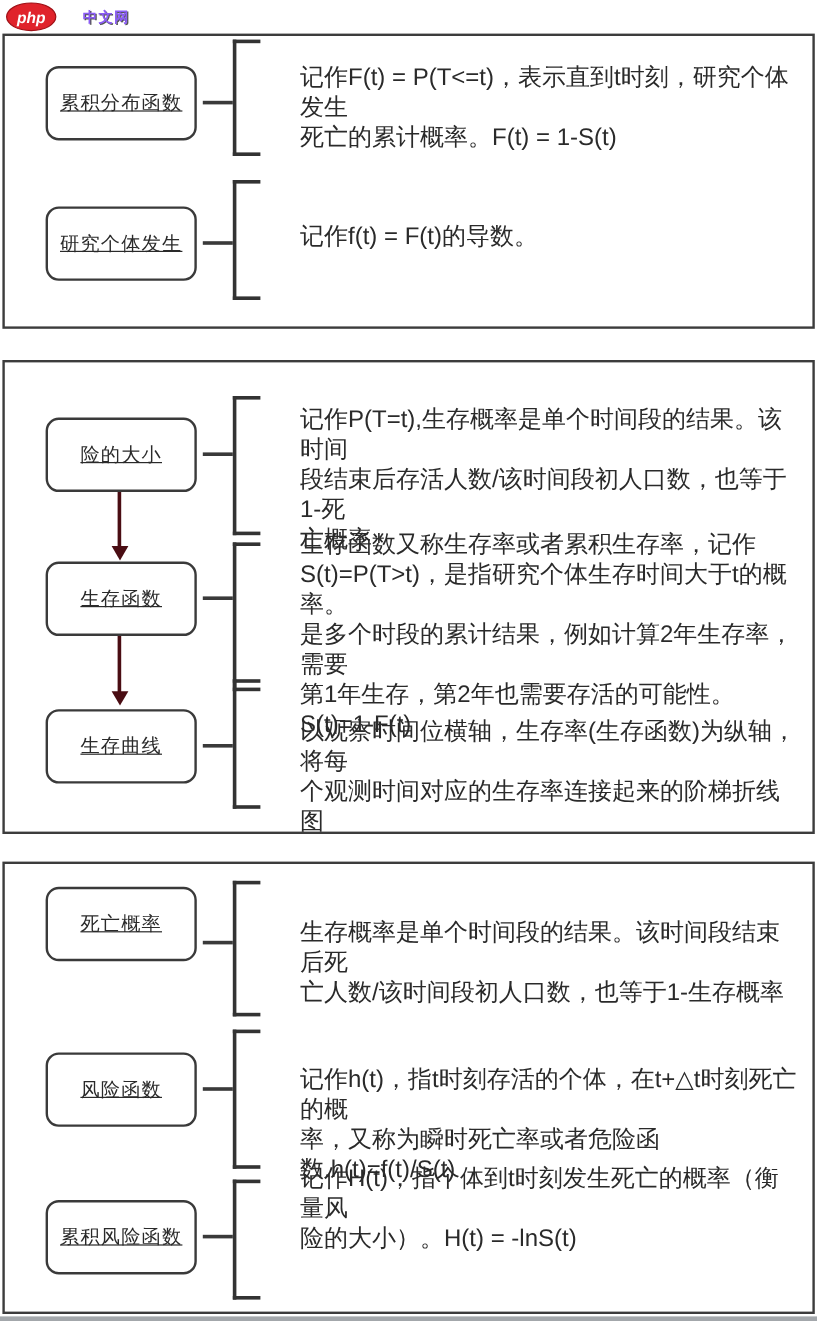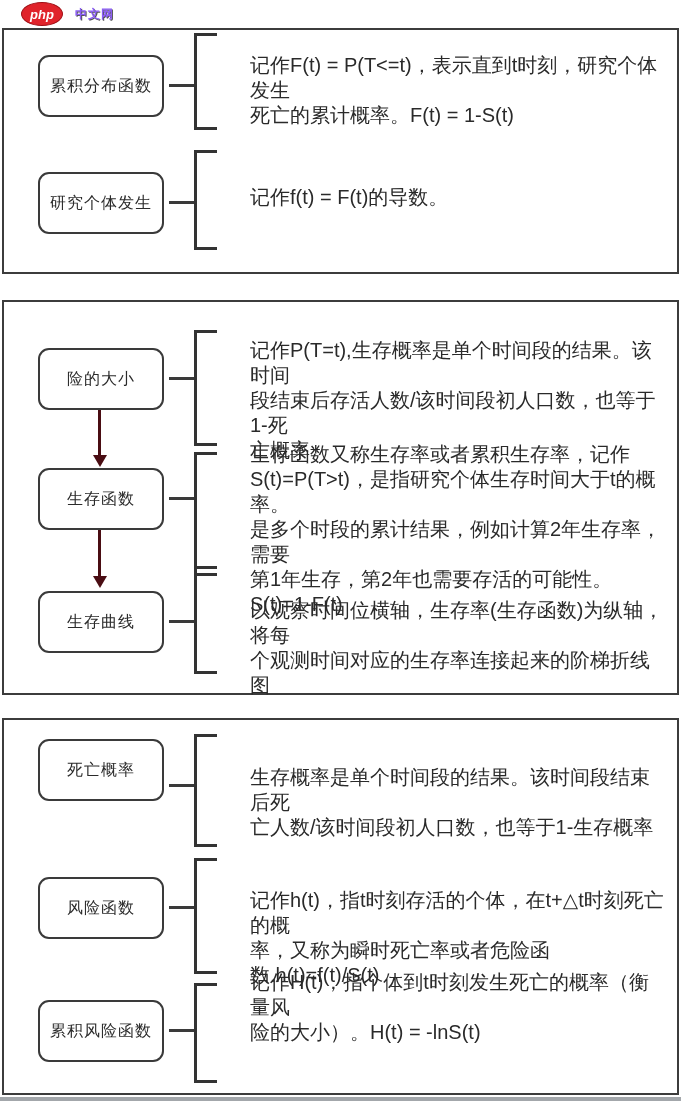--- a/index.html
+++ b/index.html
@@ -2,39 +2,39 @@
 <html><head>
 <meta charset="utf-8">
 <style>
   html,body{margin:0;padding:0;}
   body{
     width:681px;height:1101px;position:relative;background:#ffffff;
     font-family:"Liberation Sans","DejaVu Sans",sans-serif;
     color:#262626;overflow:hidden;
   }
   
-  .logo{position:absolute;left:21px;top:2px;display:flex;align-items:center;gap:12px;justify-content:flex-end;}
+  .logo{position:absolute;left:5px;top:2px;display:flex;align-items:center;gap:22px;justify-content:flex-end;}
   .logo-badge{
     width:40px;height:22px;background:#e0232b;border:1px solid #9f1016;border-radius:50%;
     display:flex;align-items:center;justify-content:center;
     color:#ffffff;font-weight:bold;font-style:italic;font-size:13px;line-height:1;
   }
   .logo-site{font-size:12px;font-weight:bold;color:#8b5cf6;letter-spacing:1px;
     text-shadow:1px 1px 0 #555;}
   
   .panel{position:absolute;left:2px;width:677px;border:2px solid #3c3c3c;box-sizing:border-box;background:transparent;}
   #panel1{top:28px;height:246px;}
   #panel2{top:300px;height:395px;}
   #panel3{top:718px;height:377px;}
   
   .term-box{
     position:absolute;left:38px;width:126px;height:62px;box-sizing:border-box;
     border:2px solid #3a3a3a;border-radius:11px;background:#fff;
     display:flex;align-items:center;justify-content:center;
-    font-size:16px;color:#2a2a2a;letter-spacing:1px;white-space:nowrap;
+    font-size:16px;color:#2a2a2a;letter-spacing:1px;white-space:nowrap;text-decoration:underline;
   }
   .connector{position:absolute;left:169px;width:25px;height:3px;background:#3a3a3a;}
   .bracket{
     position:absolute;left:194px;width:23px;box-sizing:border-box;
     border-left:3px solid #333;border-top:3px solid #333;border-bottom:3px solid #333;
   }
   .desc{
     position:absolute;left:250px;width:414px;
     font-size:20px;line-height:25px;color:#2a2a2a;white-space:pre-line;
   }

